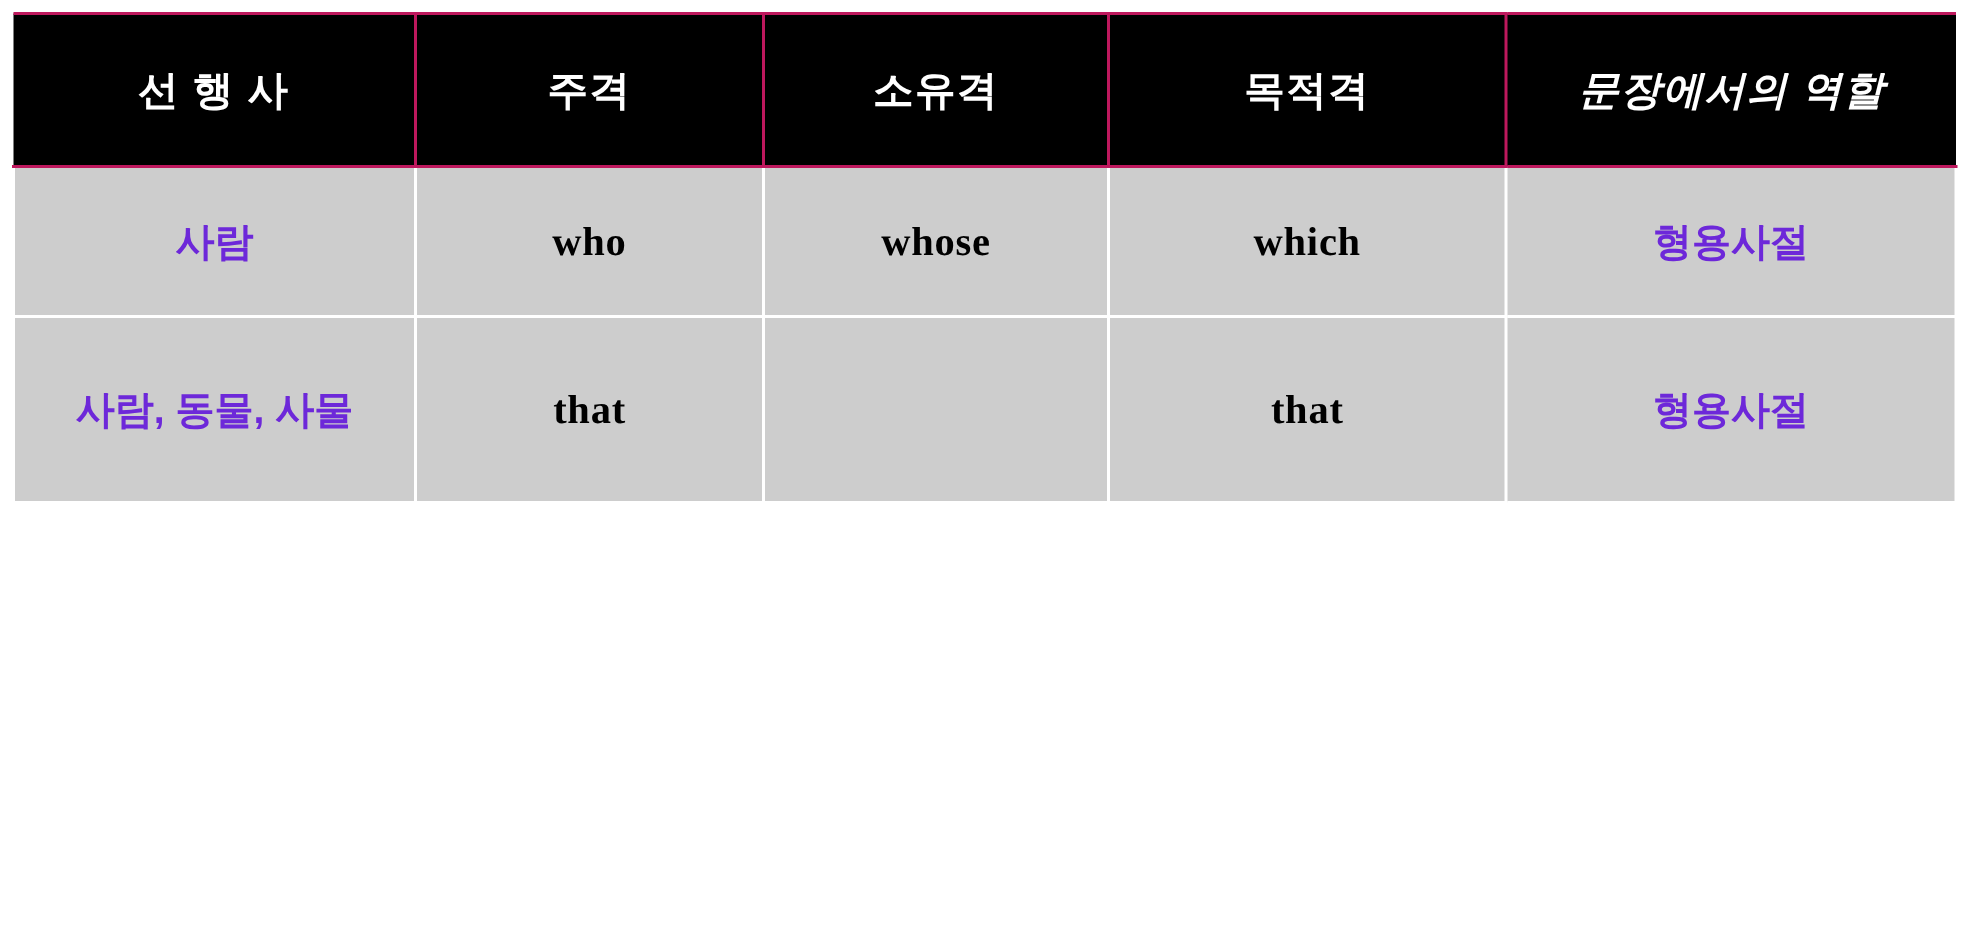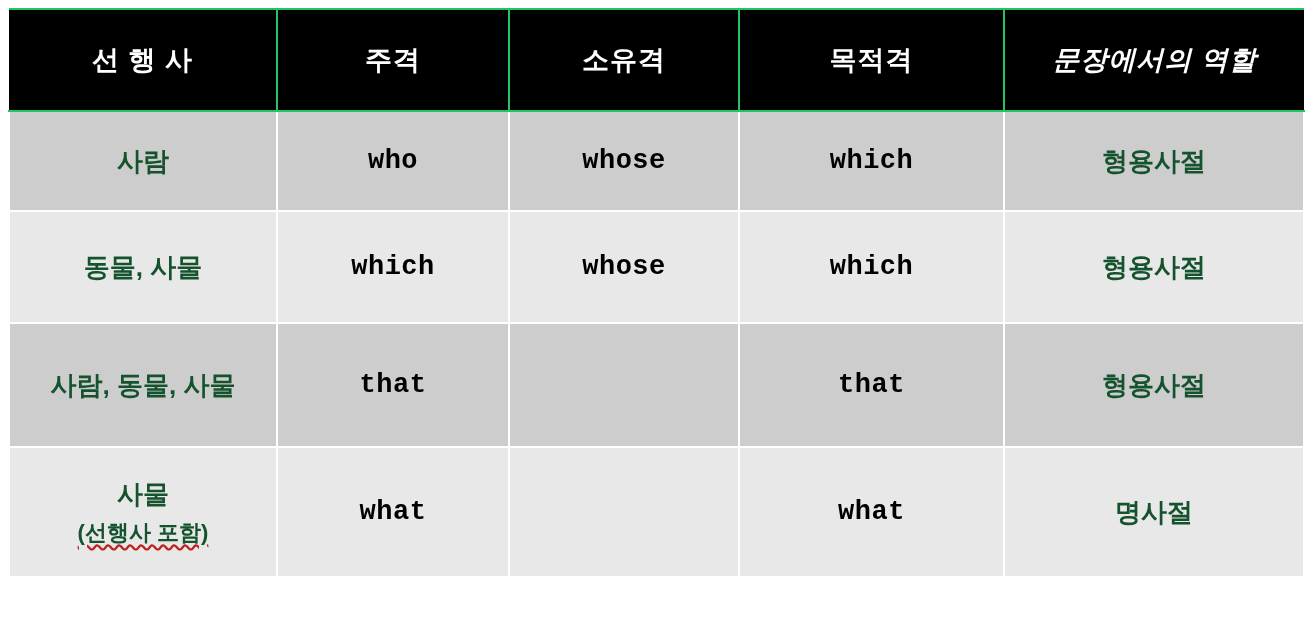--- a/index.html
+++ b/index.html
@@ -27,45 +27,45 @@
 
   thead th {
     background: #000000;
     color: #ffffff;
     height: 100px;
     font-size: 27px;
     font-weight: bold;
     letter-spacing: 1px;
     text-align: center;
     vertical-align: middle;
-    border: 2px solid #22c55e;
+    border: 2px solid #be185d;
     padding: 0 4px;
   }
   thead th.first { border-left: none; }
   thead th.last { border-right: none; font-style: italic; }
 
   tbody td {
     text-align: center;
     vertical-align: middle;
     border-left: 2px solid #ffffff;
     border-right: 2px solid #ffffff;
     border-top: 2px solid #ffffff;
     border-bottom: 2px solid #ffffff;
     padding: 0 6px;
   }
   tbody tr.shade-dark td { background: #cdcdcd; }
   tbody tr.shade-light td { background: #e8e8e8; }
 
   tbody td.ko {
     font-size: 26px;
     font-weight: bold;
-    color: #14532d;
+    color: #6d28d9;
   }
   tbody td.en {
-    font-family: Liberation Mono, monospace;
+    font-family: Liberation Serif, serif;
     font-size: 27px;
     font-weight: bold;
     color: #000000;
     letter-spacing: 0.5px;
   }
   tbody tr.r0 td { height: 98px; }
   tbody tr.r1 td { height: 110px; }
   tbody tr.r2 td { height: 122px; }
   tbody tr.r3 td { height: 128px; }
 
@@ -103,38 +103,21 @@
     </tr>
   </thead>
   <tbody>
     <tr class="shade-dark r0">
       <td class="ko">사람</td>
       <td class="en">who</td>
       <td class="en">whose</td>
       <td class="en">which</td>
       <td class="ko">형용사절</td>
     </tr>
-    <tr class="shade-light r1">
-      <td class="ko">동물, 사물</td>
-      <td class="en">which</td>
-      <td class="en">whose</td>
-      <td class="en">which</td>
-      <td class="ko">형용사절</td>
-    </tr>
     <tr class="shade-dark r2">
       <td class="ko">사람, 동물, 사물</td>
       <td class="en">that</td>
       <td class="en empty"></td>
       <td class="en">that</td>
       <td class="ko">형용사절</td>
     </tr>
-    <tr class="shade-light r3">
-      <td class="ko">
-        <span class="main-line">사물</span>
-        <span class="sub">(선행사 포함)</span>
-      </td>
-      <td class="en">what</td>
-      <td class="en empty"></td>
-      <td class="en">what</td>
-      <td class="ko">명사절</td>
-    </tr>
   </tbody>
 </table>
 
 </body></html>

